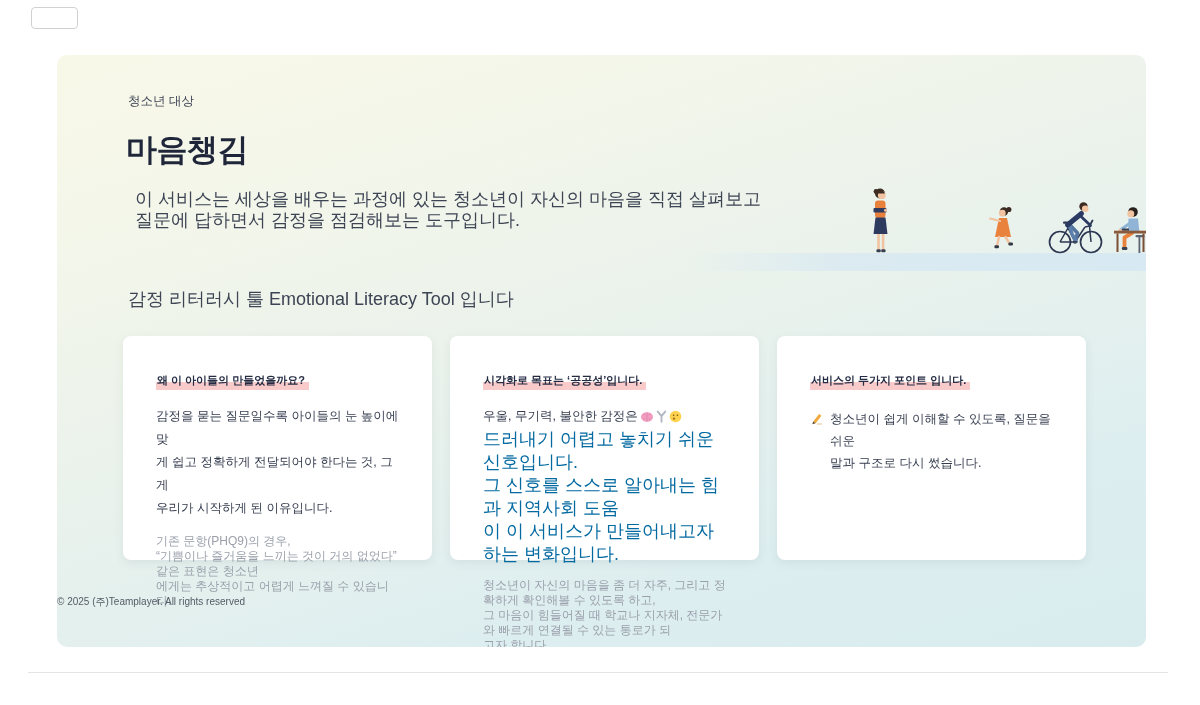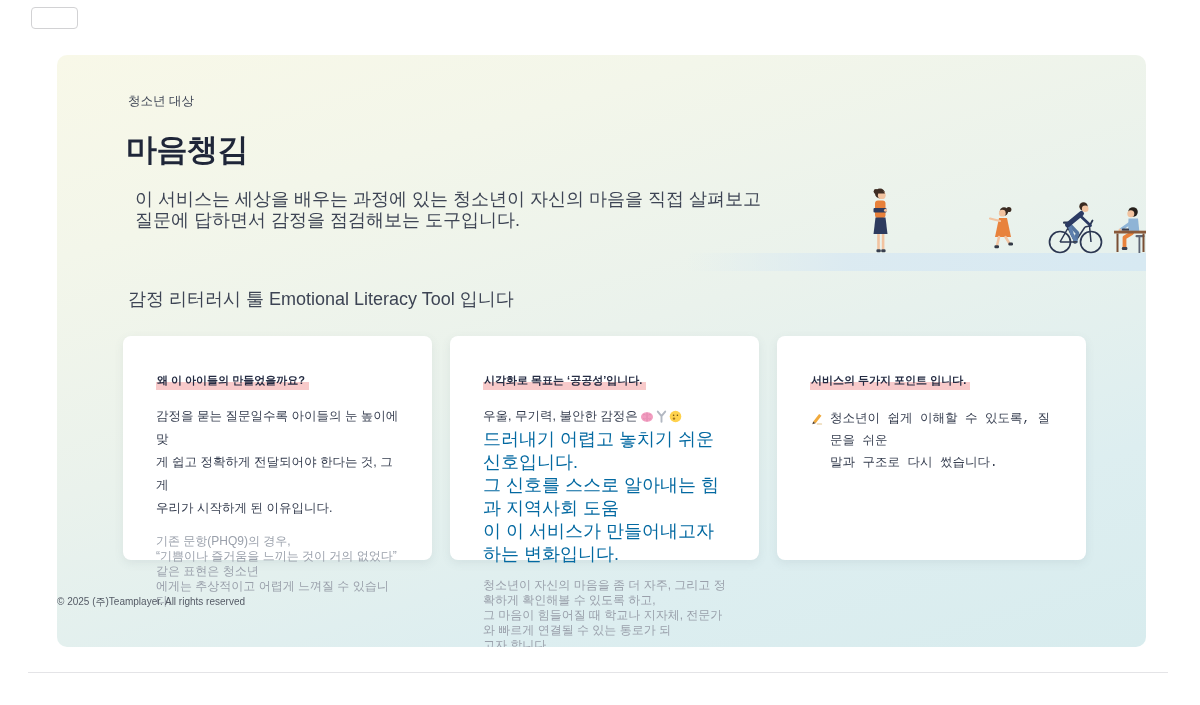--- a/index.html
+++ b/index.html
@@ -36,21 +36,21 @@
   .card-note { margin-top:14px; font-size:12px; line-height:15px; color:#9aa0ab;
     white-space:pre-line; }
   .body-line { display:flex; align-items:center; gap:2px; height:23px;
     font-size:12.5px; color:#343c4e; margin-top:15px; }
   .body-rest { font-size:18px; line-height:23px; color:#0369a1; white-space:pre-line; }
   .em { display:inline-flex; align-items:center; }
 
   .bullets { list-style:none; margin-top:18px; }
   .bullets li { display:flex; gap:7px; margin-bottom:17px; }
   .b-icon { flex:0 0 13px; margin-top:3px; }
-  .b-text { font-size:12.5px; line-height:22px; color:#343c4e; white-space:pre-line;font-family:Liberation Mono, monospace; }
+  .b-text { font-size:12.5px; line-height:22px; color:#343c4e; white-space:pre-line; }
 
   .footer { position:absolute; left:0; top:540px; width:100%; text-align:left;
     font-size:10px; color:#555b66; }
 
   .divider { position:absolute; left:28px; top:672px; width:1140px; height:1px;
     background:#e4e4e7; }
 </style>
 </head>
 <body>
 

